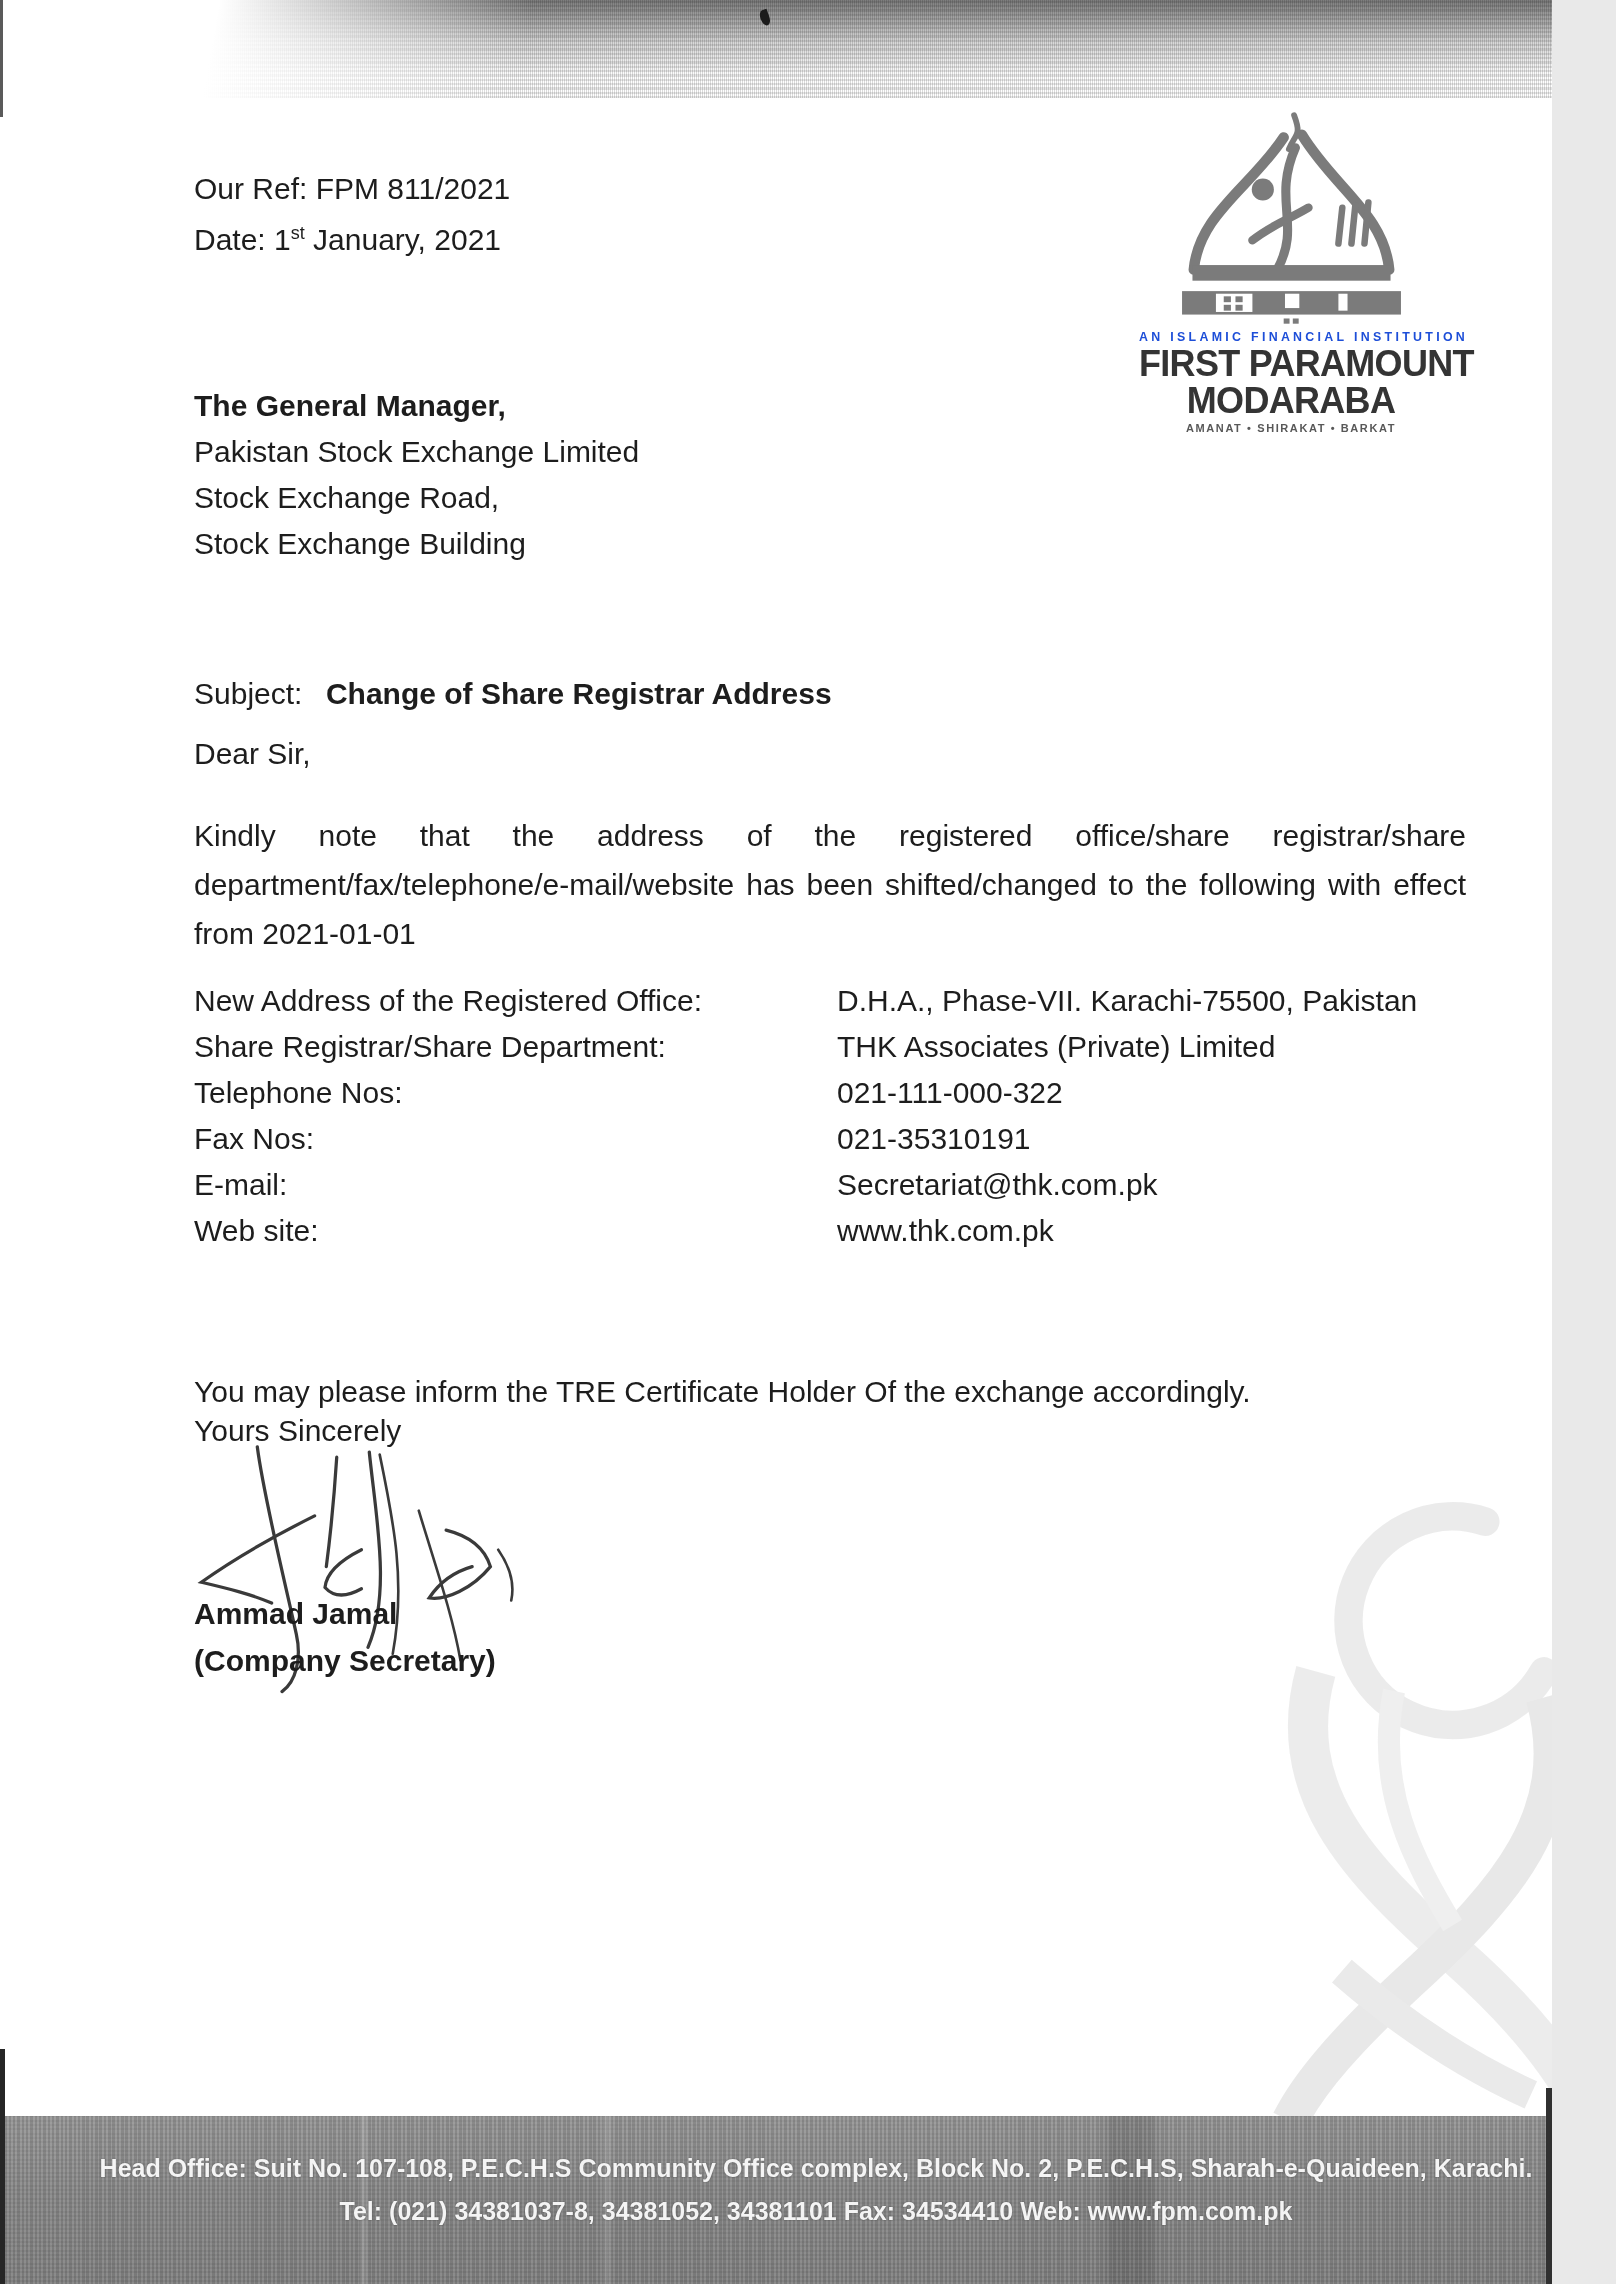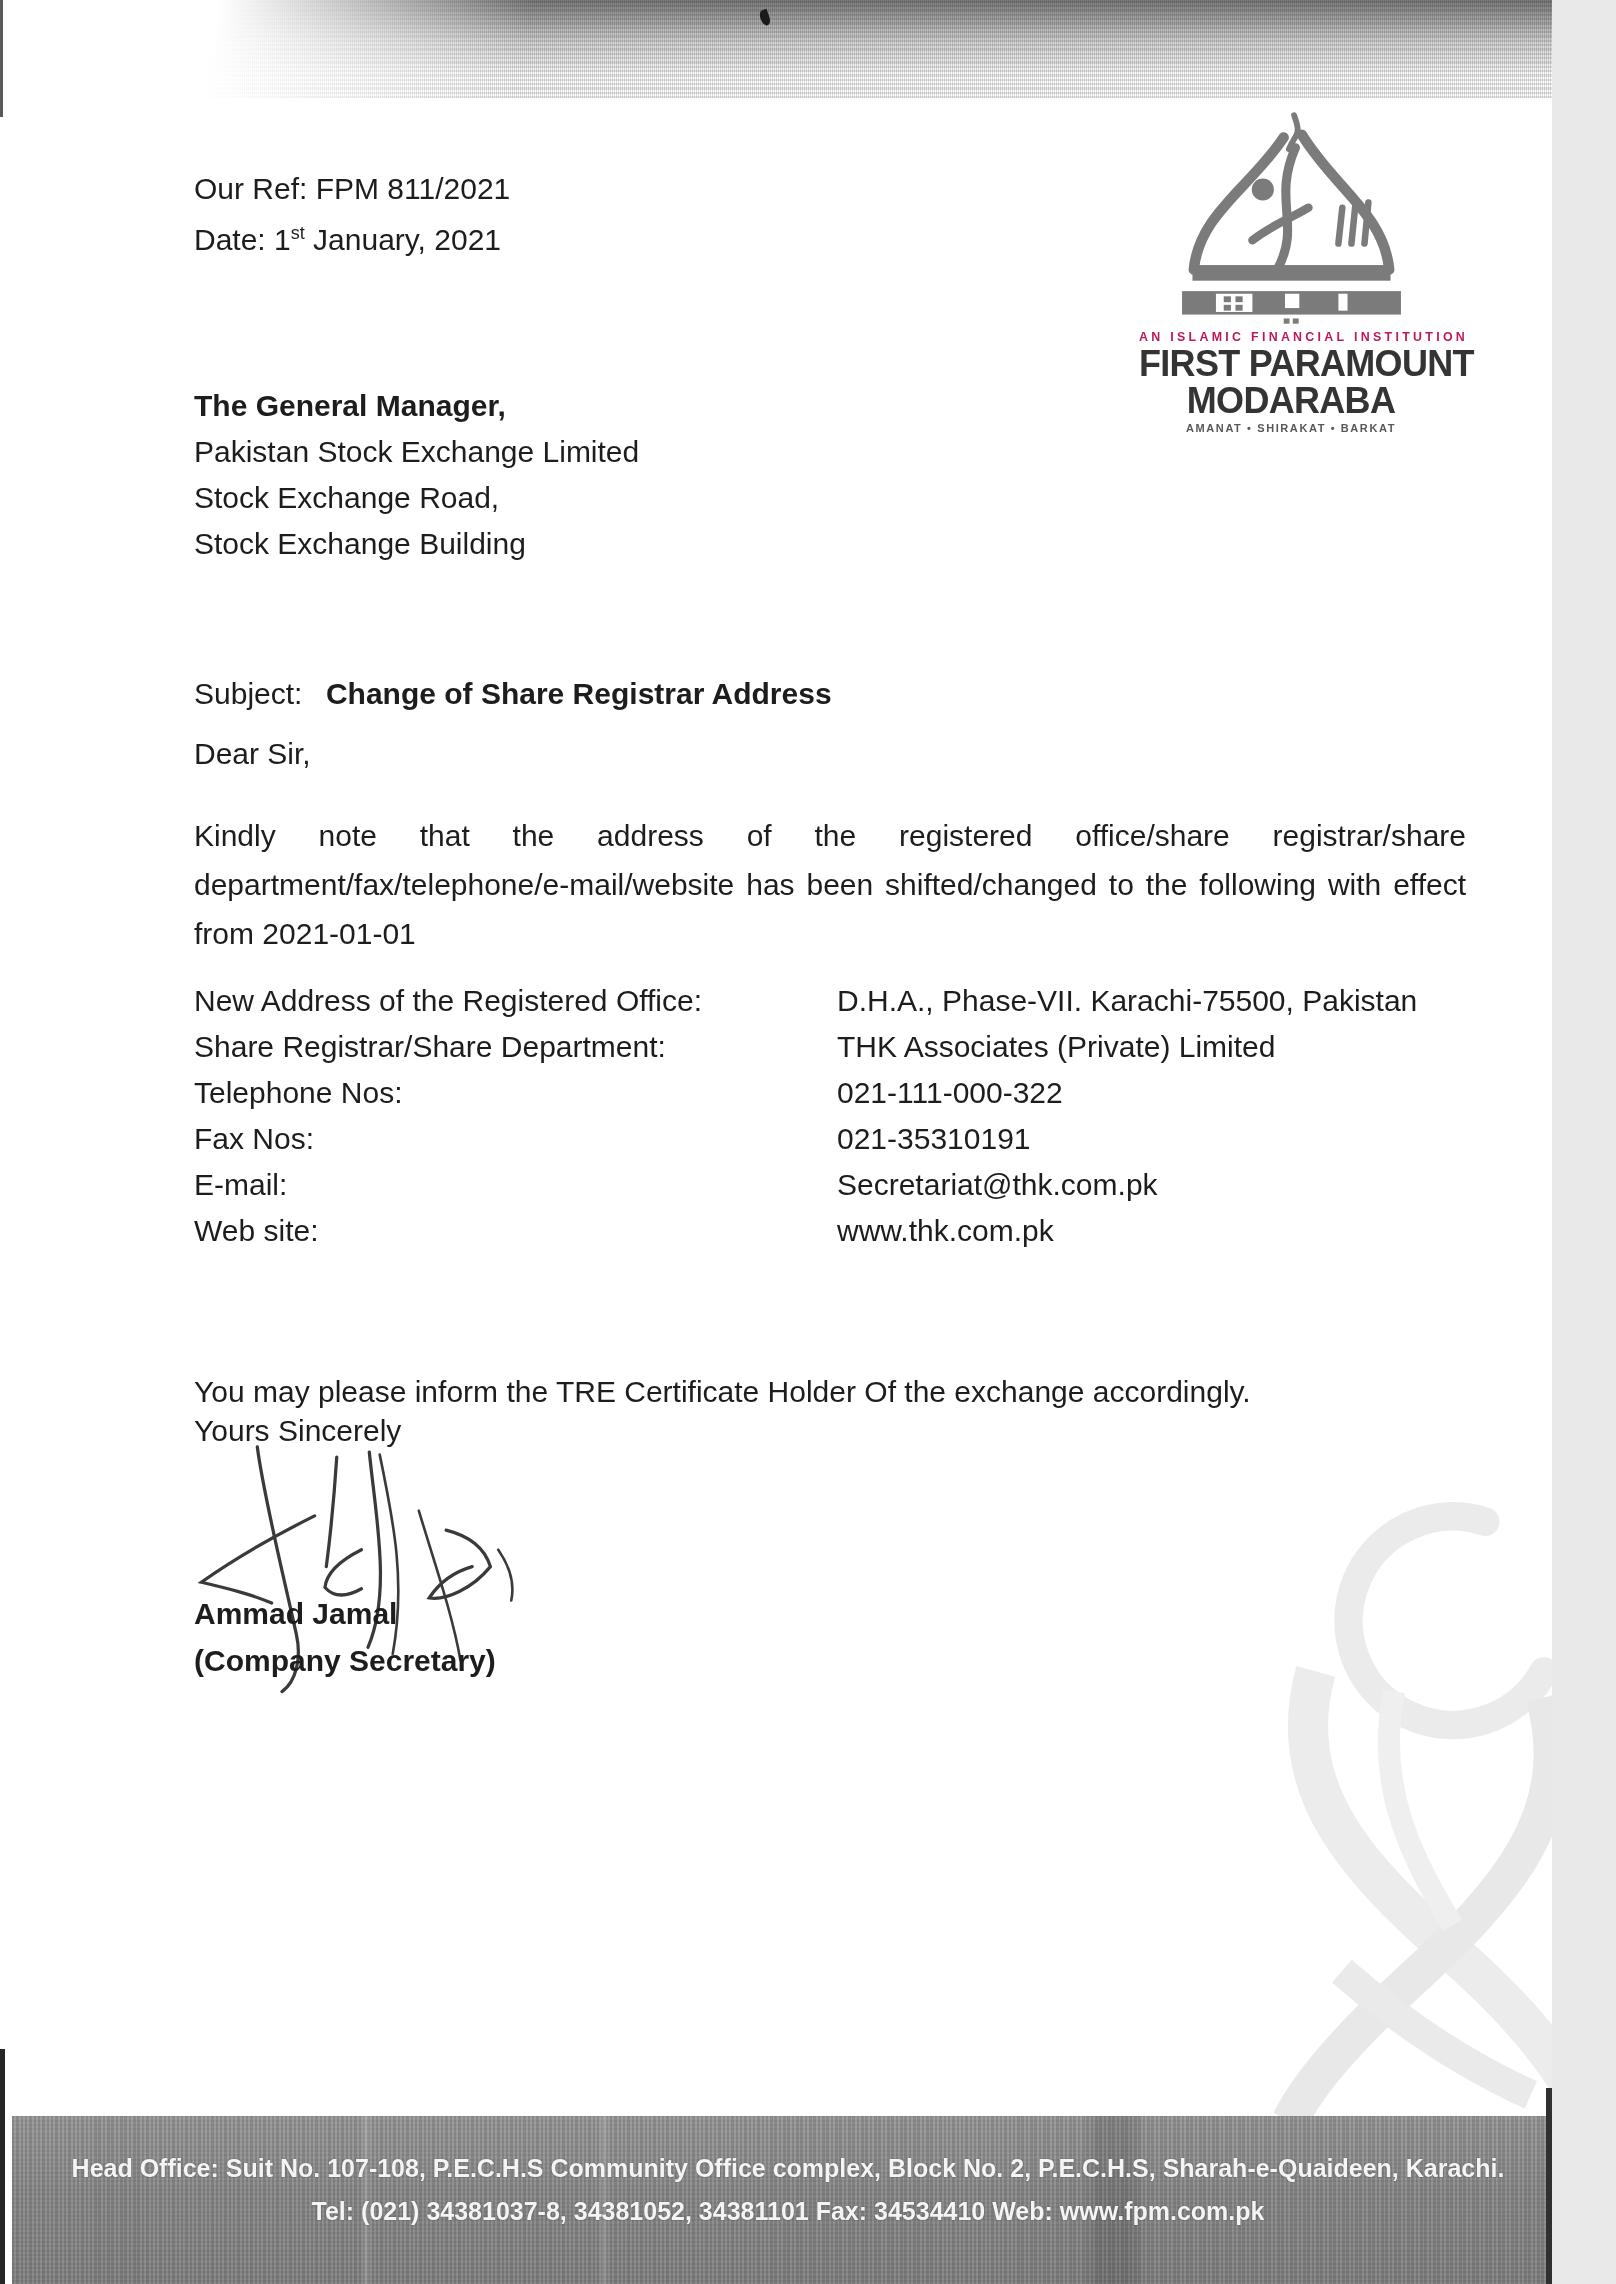--- a/index.html
+++ b/index.html
@@ -23,21 +23,21 @@
     position:absolute;left:761px;top:10.4px;width:8.5px;height:15.6px;background:#1b1b1b;
     border-radius:60% 60% 60% 0;transform:rotate(160deg);
   }
 
   .ref-block{position:absolute;left:194px;top:163px;font-size:30px;line-height:51px;}
   .ref-block sup{font-size:18px;vertical-align:super;line-height:0;}
 
   
   .logo{position:absolute;left:1139px;top:110px;width:304px;text-align:center;color:#3a3a3a;}
   .logo-mark{display:block;margin:0 auto;color:#7b7b7b;}
-  .logo-tag-top{font-size:12.4px;font-weight:700;letter-spacing:3.3px;color:#be185d;white-space:nowrap;margin-top:5.2px;}
+  .logo-tag-top{font-size:12.4px;font-weight:700;letter-spacing:3.3px;color:#1d4ed8;white-space:nowrap;margin-top:5.2px;}
   .logo-name{font-size:36px;font-weight:700;letter-spacing:-0.7px;line-height:37px;color:#343434;transform:scaleY(1.04);white-space:nowrap;}
   .logo-tag-bottom{font-size:11px;font-weight:700;letter-spacing:1.6px;color:#585858;margin-top:3.9px;white-space:nowrap;}
 
   .recipient{position:absolute;left:194px;top:383px;font-size:30px;line-height:46px;}
   .bold{font-weight:700;}
 
   .subject{position:absolute;left:194px;top:649px;font-size:30px;margin-top:28px;}
   .subject .subject-text{font-weight:700;margin-left:23.5px;}
 
   .salutation{position:absolute;left:194px;top:737px;font-size:30px;}
@@ -53,26 +53,27 @@
   .dvalue{flex:1;}
 
   .closing-note{position:absolute;left:194px;top:1327px;font-size:30px;margin-top:48px;}
   .sign-off{position:absolute;left:194px;top:1414px;font-size:30px;}
   .signature{position:absolute;left:166px;top:1439px;}
   .signatory{position:absolute;left:194px;top:1590px;font-size:30px;font-weight:700;line-height:47px;}
 
   .watermark{position:absolute;left:1179px;top:1476px;opacity:.55;}
 
   .footer{
-    position:absolute;left:12px;bottom:0;width:100%;height:168px;
+    position:absolute;left:0;bottom:0;width:100%;height:168px;
     background:
       linear-gradient(90deg,transparent 22.5%,rgba(255,255,255,.16) 22.8%,transparent 23.2%,transparent 37.8%,rgba(255,255,255,.14) 38.1%,transparent 38.5%,transparent 69%,rgba(0,0,0,.10) 70%,rgba(0,0,0,.10) 72%,transparent 73%),
       repeating-linear-gradient(90deg,rgba(0,0,0,.13) 0 0.7px,transparent 0.7px 1.3px),
       repeating-linear-gradient(0deg,rgba(255,255,255,.07) 0 0.7px,transparent 0.7px 1.3px),
       linear-gradient(180deg,#989898 0%,#8a8a8a 45%,#828282 100%);
+    padding-left: 40px;
   }
   .footer-text{
     padding-top:31px;text-align:center;color:#f4f4f4;font-weight:700;
     font-size:25px;line-height:43px;text-shadow:0 0 2px rgba(0,0,0,.35);
   }
 </style>
 </head>
 <body>
 
 <div class="page">

